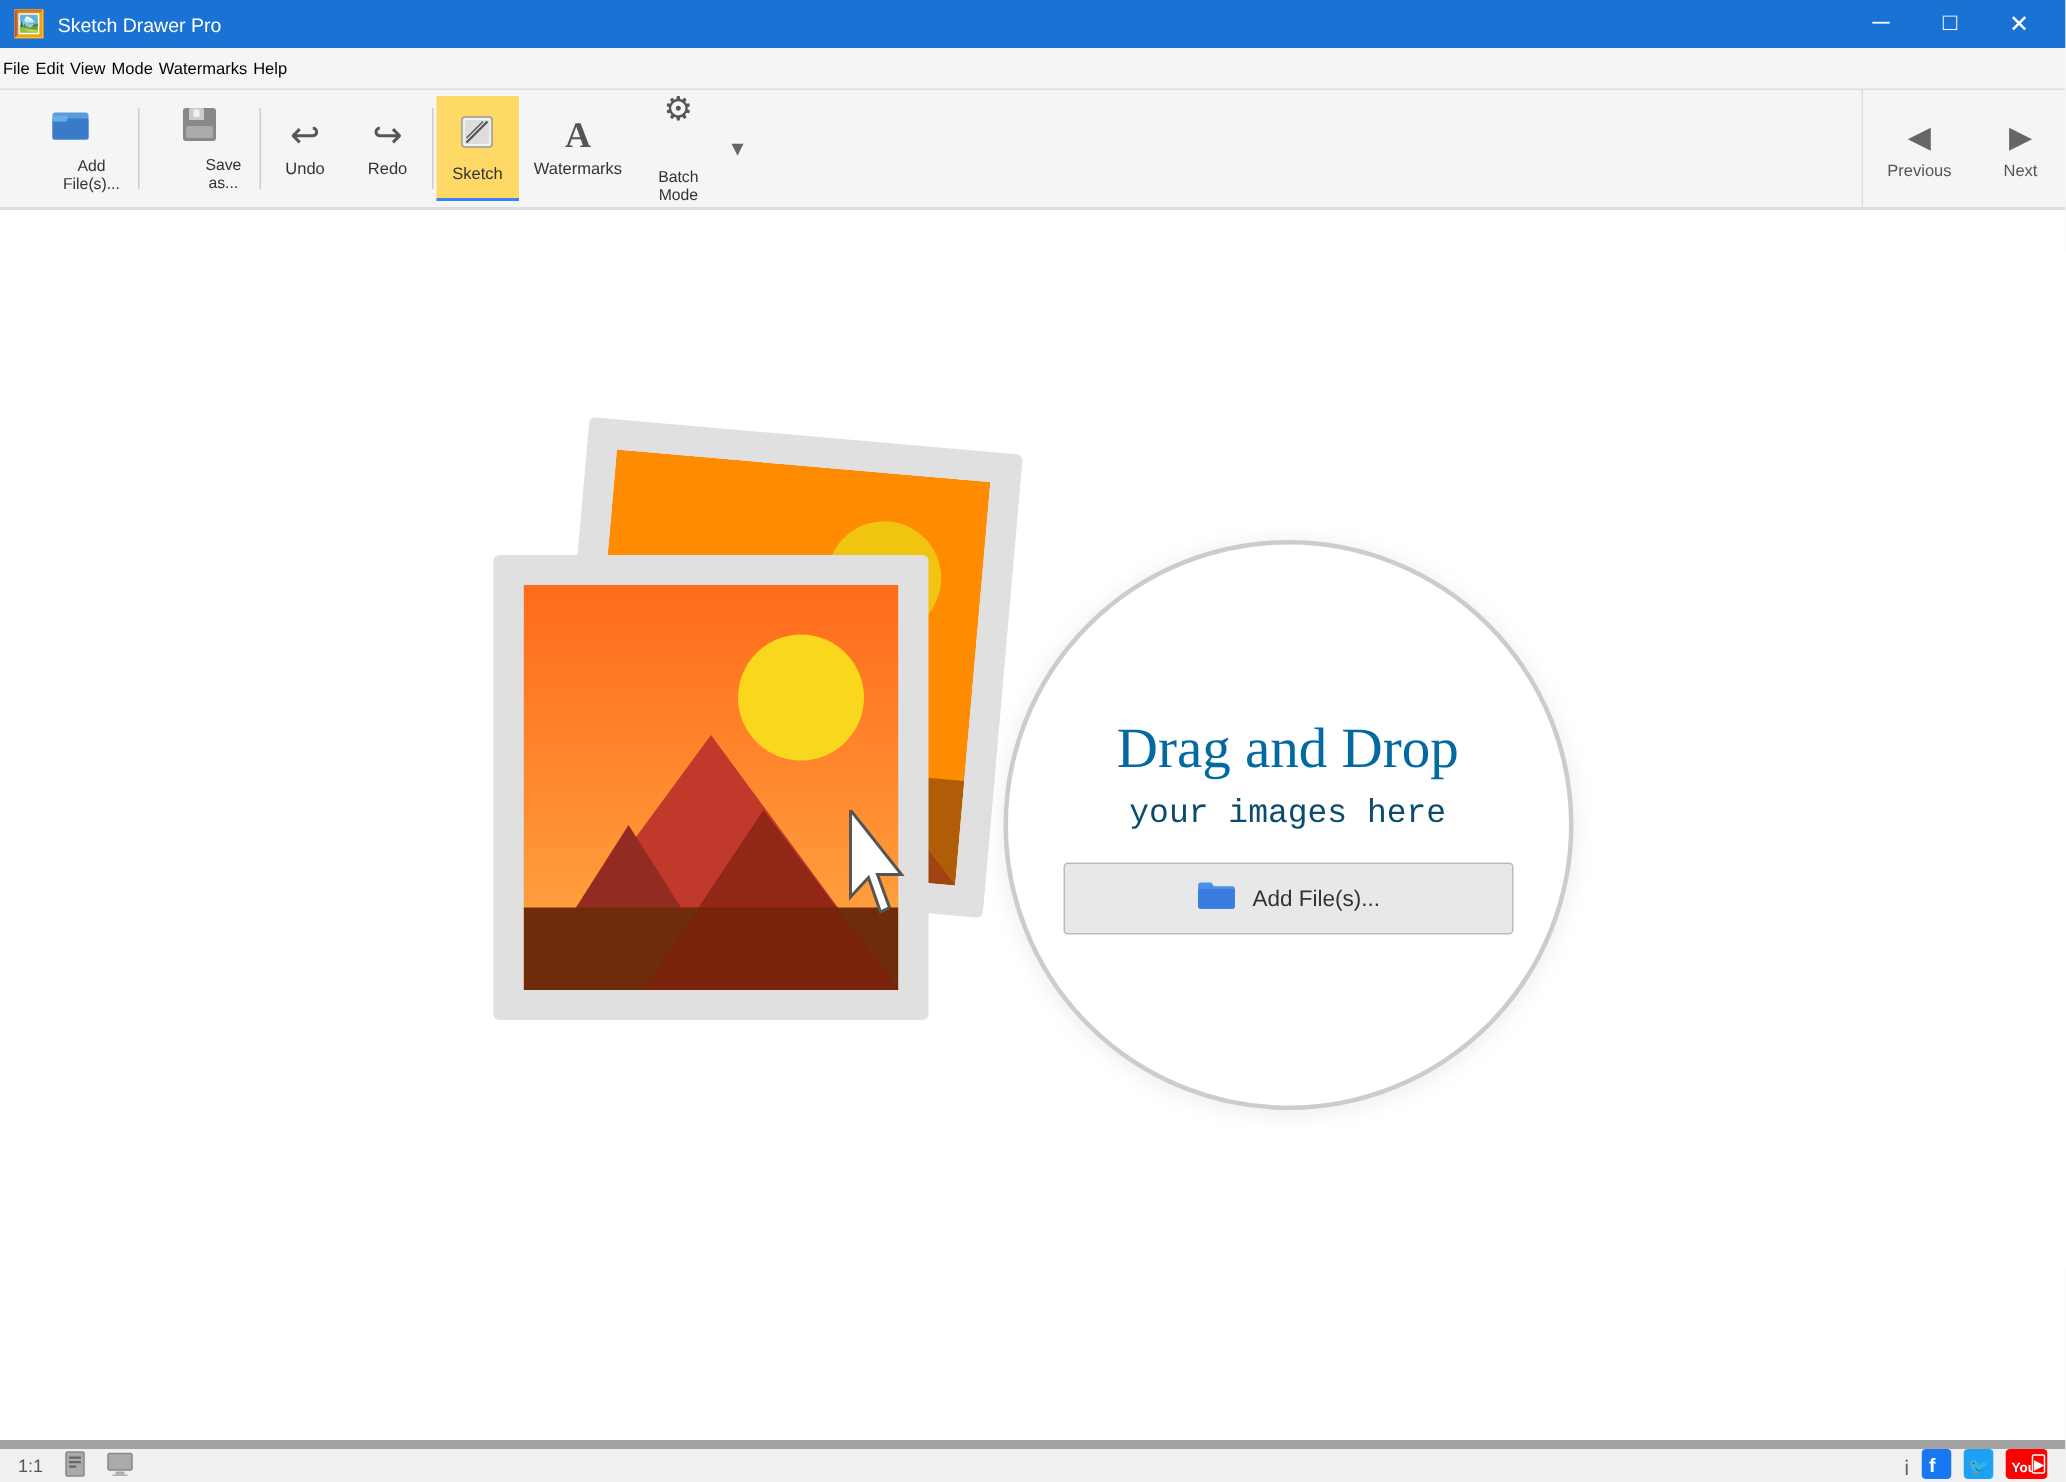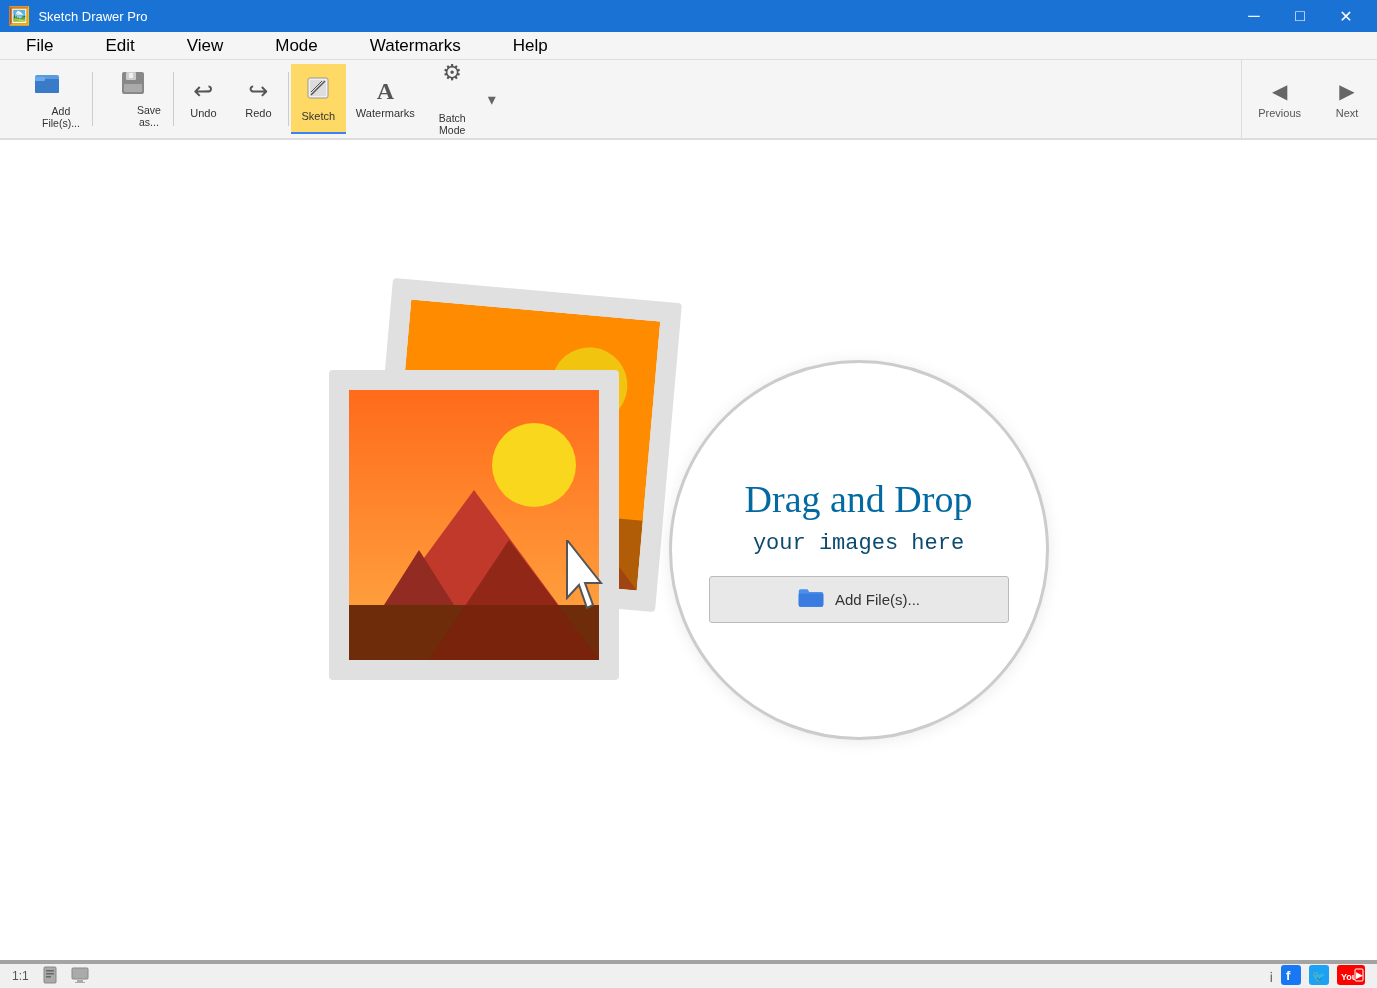--- a/index.html
+++ b/index.html
@@ -42,22 +42,22 @@
     
     .menu-bar {
       background: #f5f5f5;
       height: 28px;
       display: flex;
       align-items: center;
       border-bottom: 1px solid #ddd;
       flex-shrink: 0;
     }
     .menu-item {
-      padding: 4px 26px;
-      font-size: 17px;
+      padding: 4px 2px;
+      font-size: 11px;
       cursor: pointer;
       height: 100%;
       display: flex;
       align-items: center;
     }
 
     
     .toolbar {
       background: #f5f5f5;
       height: 80px;
@@ -256,21 +256,21 @@
       top: 250px;
       z-index: 20;
       width: 60px;
       height: 80px;
     }
 
     
     .status-bar {
       background: #f0f0f0;
       height: 28px;
-      border-top: 4px solid #a3a3a3;
+      border-top: 6px solid #a3a3a3;
       display: flex;
       padding: 0 12px;
       font-size: 12px;
       color: #555;
       flex-shrink: 0;
       justify-content: space-between;
     }
     .status-left {
       display: flex;
       align-items: center;

